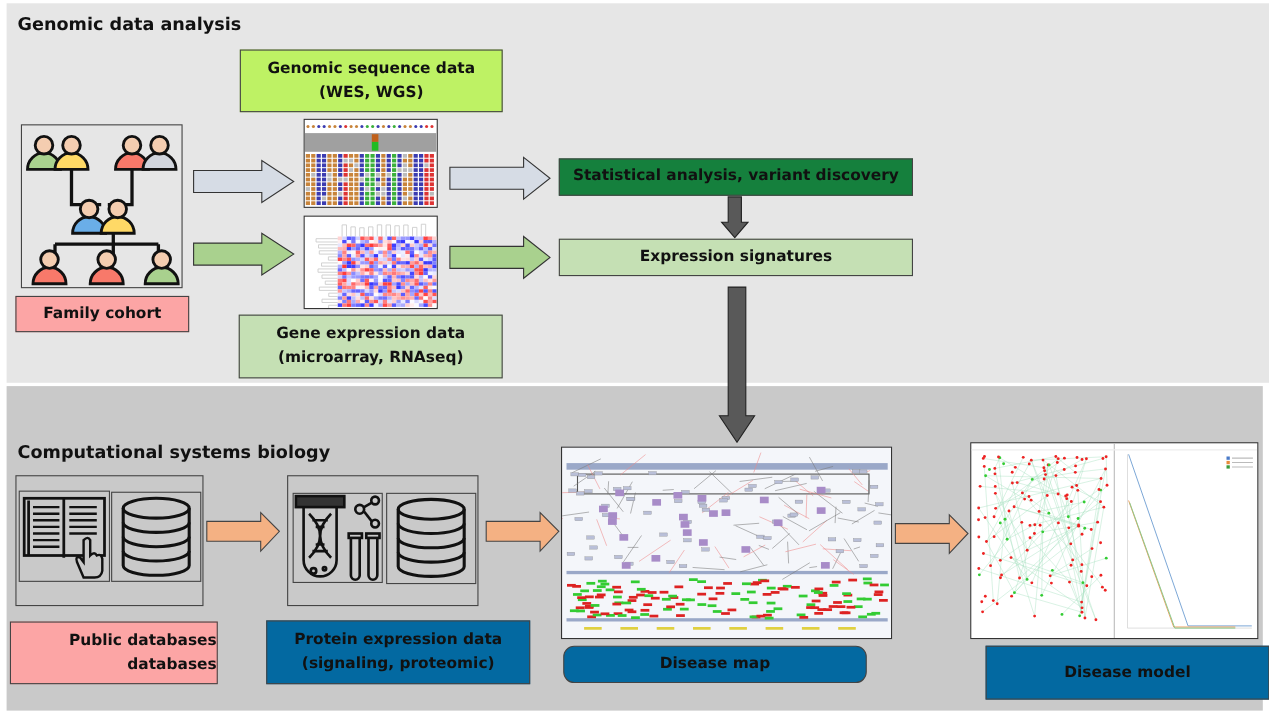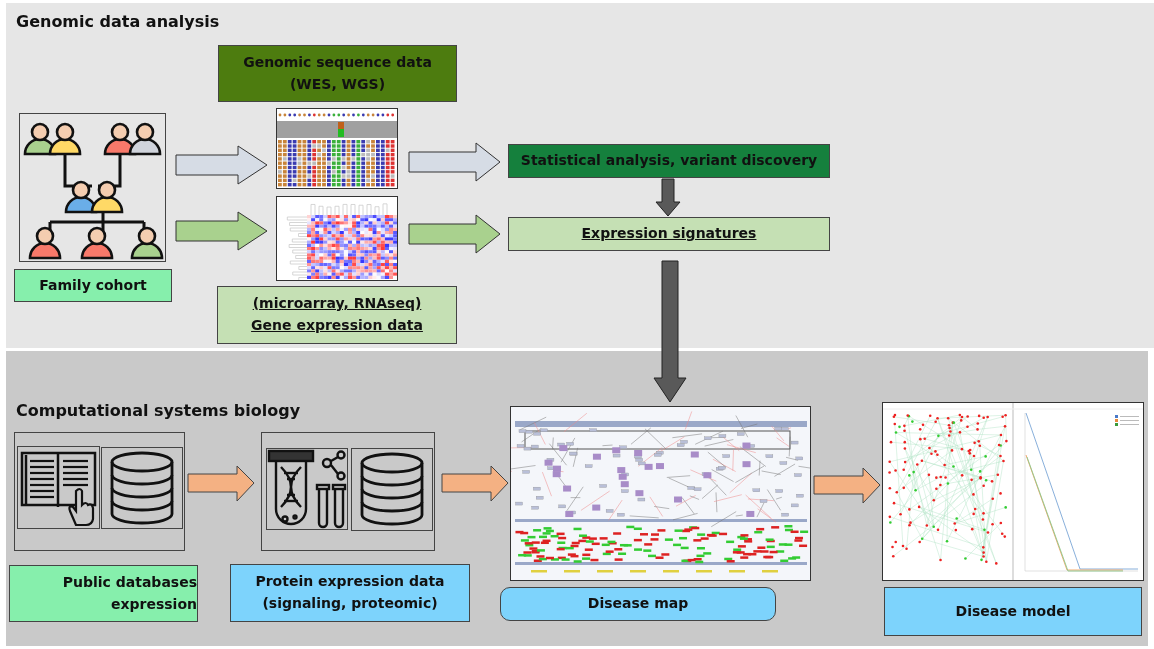--- a/index.html
+++ b/index.html
@@ -2,25 +2,25 @@
 <html><head>
 <meta charset="utf-8">
 <style>
   html, body { margin:0; padding:0; background:#ffffff; }
   body { width:1154px; height:649px; position:relative; overflow:hidden; font-family:"DejaVu Sans", sans-serif; }
   .panel { position:absolute; left:6px; width:1142px; }
   #panel-top { top:3px; height:345px; background:#e6e6e6;padding-left:48px; }
   #panel-bottom { top:351px; height:295px; background:#c9c9c9; }
   .section-title { position:absolute; left:10px; font-weight:bold; font-size:16px; color:#111; }
   .box { position:absolute; box-sizing:border-box; border:1.5px solid #444; display:flex; align-items:center; justify-content:center; text-align:center; font-weight:bold; font-size:14px; color:#111; line-height:1.55; }
-  .gray { background:#4d7c0f; }
+  .gray { background:#bef264; }
   .blue { background:#15803d; }
-  .green { background:#c5e0b4;text-decoration:underline; }
-  .yellow { background:#86efac; }
-  .orange { background:#7dd3fc; }
+  .green { background:#c5e0b4; }
+  .yellow { background:#fca5a5; }
+  .orange { background:#0369a1;margin-left:12px; }
   .img-frame { position:absolute; box-sizing:border-box; border:1.5px solid #333; background:#fff; overflow:hidden; }
   .icon-frame { position:absolute; box-sizing:border-box; border:1.2px solid #444; background:transparent; }
   svg.arrow { position:absolute; overflow:visible; }
 </style>
 </head>
 <body>
 
 <div class="panel" id="panel-top">
   <div class="section-title" style="top:9px;">Genomic data analysis</div>
 </div>
@@ -834,22 +834,22 @@
       <path d="M30 53 H15.708436213991769 V56 H30" stroke="#ccc" fill="none" stroke-width="0.8"></path>
       <path d="M30 58.5 H18.70108024691358 V61.5 H30" stroke="#ccc" fill="none" stroke-width="0.8"></path>
       <path d="M30 64 H13.283230452674896 V67 H30" stroke="#ccc" fill="none" stroke-width="0.8"></path>
       <path d="M30 69.5 H21.862294238683127 V72.5 H30" stroke="#ccc" fill="none" stroke-width="0.8"></path>
       <path d="M30 75 H15.734567901234568 V78 H30" stroke="#ccc" fill="none" stroke-width="0.8"></path>
       <path d="M30 80.5 H21.75190329218107 V83.5 H30" stroke="#ccc" fill="none" stroke-width="0.8"></path>
     </svg>
 </div>
 
 <div class="box green" style="left:217px;top:286px;width:240px;height:58px;flex-direction:column;">
+  <span>Gene expression data</span>
   <span>(microarray, RNAseq)</span>
-  <span>Gene expression data</span>
 </div>
 
 <svg class="arrow" style="left:408px;top:142px;" width="95" height="40">
   <path d="M1 10 H68 V1 L92 20 L68 39 V30 H1 Z" fill="#d6dce5" stroke="#333" stroke-width="1"></path>
 </svg>
 <svg class="arrow" style="left:408px;top:214px;" width="95" height="40">
   <path d="M1 10 H68 V1 L92 20 L68 39 V30 H1 Z" fill="#a9d18e" stroke="#333" stroke-width="1"></path>
 </svg>
 
 <div class="box blue" style="left:508px;top:144px;width:322px;height:34px;">Statistical analysis, variant discovery</div>
@@ -1504,20 +1504,20 @@
       <line x1="237" y1="13.5" x2="256" y2="13.5" stroke="#bbb" stroke-width="1"></line>
       <rect x="232" y="16" width="3" height="3" fill="#e88a3a"></rect>
       <line x1="237" y1="17.5" x2="256" y2="17.5" stroke="#bbb" stroke-width="1"></line>
       <rect x="232" y="20" width="3" height="3" fill="#3a9a3a"></rect>
       <line x1="237" y1="21.5" x2="256" y2="21.5" stroke="#bbb" stroke-width="1"></line>
     </svg>
 </div>
 
 <div class="box yellow" style="left:9px;top:565px;width:189px;height:57px;flex-direction:column;align-items:flex-end;">
   <span>Public databases</span>
-  <span>expression</span>
+  <span>databases</span>
 </div>
 <div class="box orange" style="left:230px;top:564px;width:240px;height:58px;flex-direction:column;">
   <span>Protein expression data</span>
   <span>(signaling, proteomic)</span>
 </div>
 <div class="box orange" style="left:500px;top:587px;width:276px;height:34px;border-radius:10px;">Disease map</div>
 <div class="box orange" style="left:884px;top:587px;width:258px;height:49px;">Disease model</div>
 
 </body></html>

